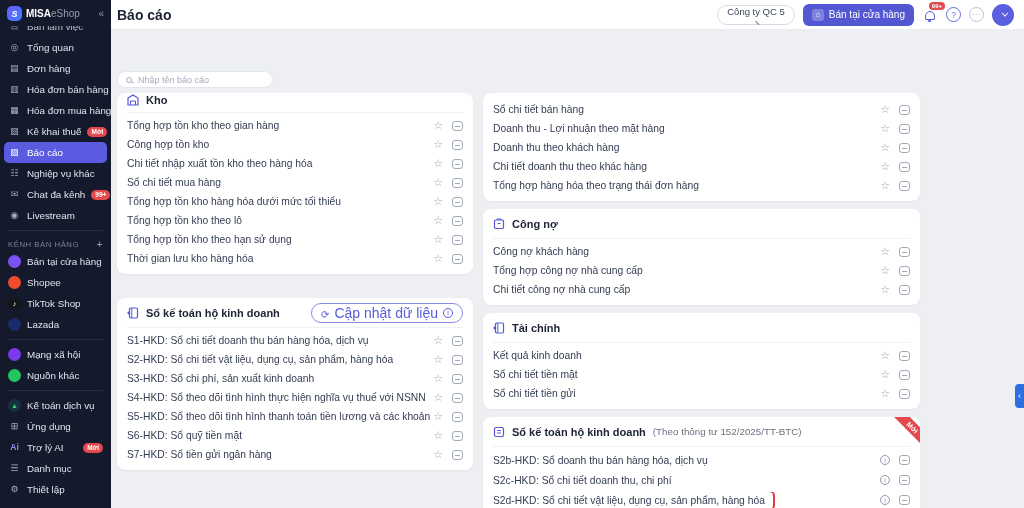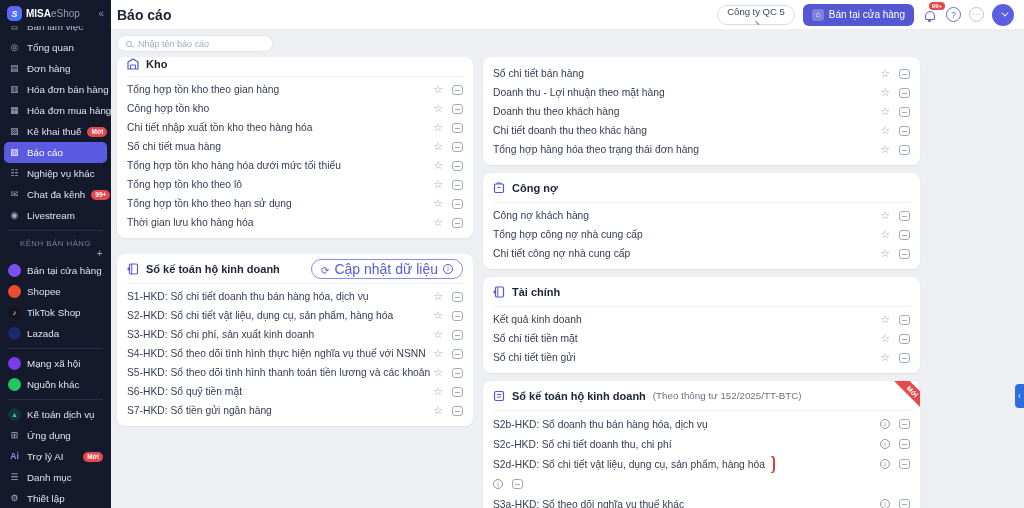--- a/index.html
+++ b/index.html
@@ -38,21 +38,21 @@
   .sb-ic[data-icon="store-circle"] { background:#7a52f4; }
   .sb-ic[data-icon="shopee"] { background:#ee4d2d; }
   .sb-ic[data-icon="tiktok"] { background:#15161a; }
   .sb-ic[data-icon="tiktok"]::before { content:"♪"; }
   .sb-ic[data-icon="lazada"] { background:#1a2a6c; }
   .sb-ic[data-icon="social"] { background:#7c3aed; }
   .sb-ic[data-icon="other-source"] { background:#22c55e; }
   .sb-ic[data-icon="amis"] { background:#173042; border-radius:50%; }
   .sb-ic[data-icon="amis"]::before { content:"▲"; color:#35d073; font-size:7px; }
   .sb-badge { margin-left:auto; background:#e5484d; color:#fff; font-size:6.5px; font-weight:bold; padding:1.5px 4px; border-radius:7px; flex:none; }
-  .sb-section { display:flex; align-items:center; margin:2px 8px 1px 8px; padding-top:4px; color:#7a8298; font-size:7.8px; letter-spacing:.5px;flex-direction:column; }
+  .sb-section { display:flex; align-items:center; margin:2px 8px 1px 8px; padding-top:4px; color:#7a8298; font-size:7.8px; letter-spacing:.5px; }
   .sb-plus { margin-left:auto; color:#9aa2b8; font-size:10px; cursor:pointer; }
   .sb-divider { height:1px; background:#272e44; margin:4px 8px; }
 
   
   .topbar { position:absolute; left:111px; top:0; right:0; height:30px; background:#fff; border-bottom:1px solid #eceef2; display:flex; align-items:center; gap:8px; padding:0 10px 0 6px; z-index:2; }
   .page-title { font-size:14px; font-weight:bold; color:#1b2335; margin-right:auto; }
   .company-pill { display:flex; align-items:center; gap:6px; height:20px; border:1px solid #d8dce4; border-radius:12px; padding:0 9px; font-size:9.5px; color:#3c465c; background:#fff; cursor:pointer;flex-direction:column; }
   .chev { width:5px; height:5px; border-right:1.3px solid #7b8498; border-bottom:1.3px solid #7b8498; transform:rotate(45deg) translateY(-1px); }
   .sell-btn { display:flex; align-items:center; gap:5px; height:22px; background:#5357d2; color:#fff; border:none; border-radius:6px; padding:0 9px; font-size:10px; font-family:inherit; cursor:pointer; }
   .sell-ic { width:12px; height:12px; border-radius:3px; background:rgba(255,255,255,.25); font-size:8px; line-height:12px; text-align:center; }
@@ -61,28 +61,28 @@
   .bell::after { content:""; position:absolute; left:2px; bottom:-3px; width:3px; height:2px; border-radius:2px; background:#5a5fd9; }
   .bell-badge { position:absolute; top:-5px; right:-7px; background:#e5484d; color:#fff; font-size:6px; font-weight:bold; padding:1px 3px; border-radius:6px; }
   .circle-btn { width:15px; height:15px; border-radius:50%; border:1.2px solid #666bdd; color:#666bdd; font-size:8.5px; display:flex; align-items:center; justify-content:center; background:#fff; cursor:pointer; }
   .circle-btn.gray { border-color:#bdc3cf; color:#9aa1b0; letter-spacing:.5px; font-size:7px; }
   .avatar { width:22px; height:22px; border-radius:50%; background:#5a5fe0; display:flex; align-items:center; justify-content:center; cursor:pointer; }
   .avatar .chev { border-color:#fff; transform:rotate(45deg) translateY(-2px); }
 
   
   .content { position:absolute; left:111px; top:30px; right:0; bottom:0; background:#edeff3; overflow:hidden; }
   .search-row { padding:5px 0 5px 6px; }
-  .search-box { display:flex; align-items:center; gap:6px; width:156px; height:17px; background:#fff; border:1px solid #e2e5eb; border-radius:9px; padding:0 8px; }
+  .search-box { display:flex; align-items:center; gap:6px; width:156px; height:17px; background:#fff; border:1px solid #e2e5eb; border-radius:9px; padding:0 8px;margin-top:36px; }
   .mag { width:6px; height:6px; border:1.2px solid #a7aebd; border-radius:50%; position:relative; flex:none; }
   .mag::after { content:""; position:absolute; right:-3px; bottom:-2px; width:3px; height:1.2px; background:#a7aebd; transform:rotate(40deg); }
   .search-box input { border:none; outline:none; font-size:9px; color:#3c465c; width:100%; font-family:inherit; background:transparent; }
   .search-box input::placeholder { color:#a3abbc; }
 
   .cols { display:flex; gap:10px; padding:0 8px 0 6px; align-items:flex-start; }
-  .col-left { width:356px; display:flex; flex-direction:column; gap:16px;border-radius:11px; }
+  .col-left { width:356px; display:flex; flex-direction:column; gap:24px;border-radius:11px; }
   .col-right { width:437px; display:flex; flex-direction:column; gap:8px; }
 
   .card { background:#fff; border-radius:8px; padding:0 10px; box-shadow:0 1px 2px rgba(15,23,42,.05); position:relative; overflow:hidden; }
   .card-head { display:flex; align-items:center; gap:7px; height:30px; border-bottom:1px solid #eef0f4; font-size:11px; font-weight:bold; color:#1c2434; }
   .card-sub { color:#6b7280; font-weight:normal; font-size:9.8px; }
   .head-ic { flex:none; display:flex; }
   .kho-clip .card-head { margin-top:-6px; height:26px; }
 
   .row { display:flex; align-items:center; height:19px; font-size:10.3px; color:#333d52; cursor:pointer; }
   .hkd152-rows .row { height:20px; }

